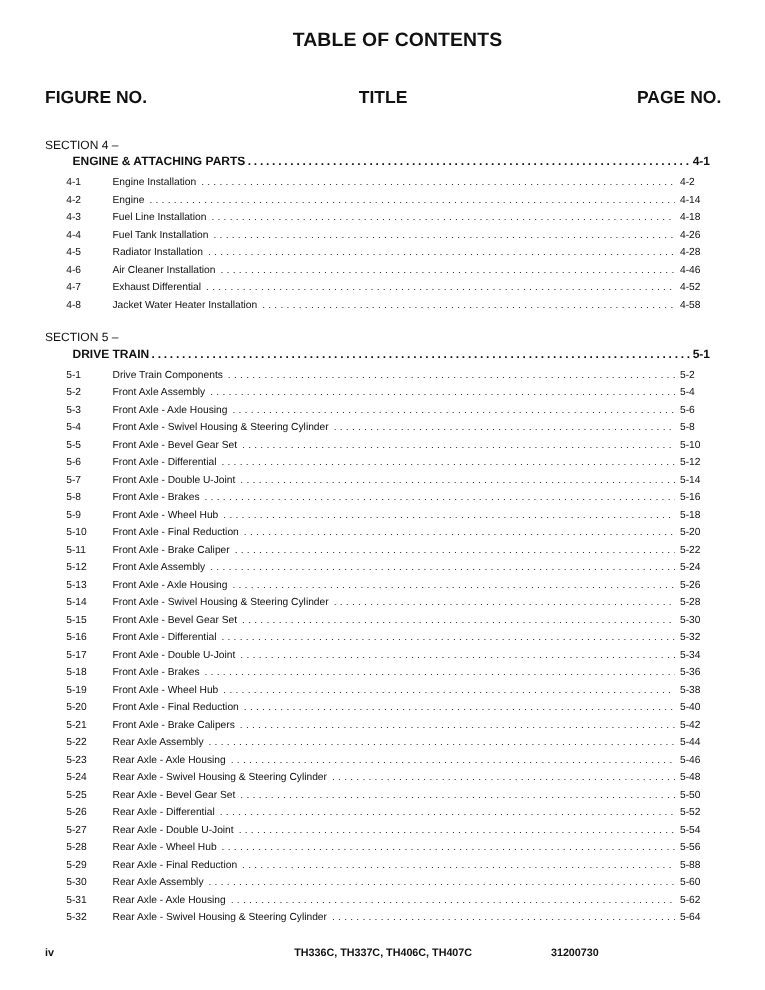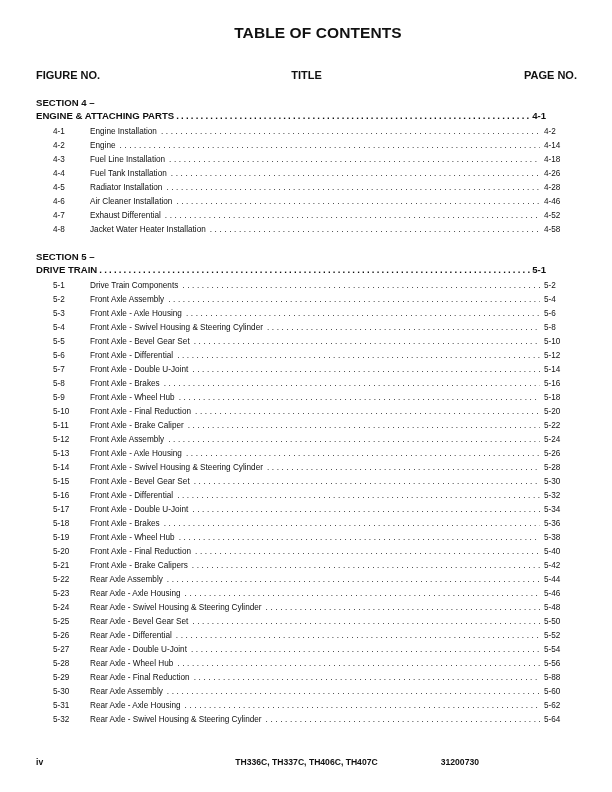--- a/index.html
+++ b/index.html
@@ -6,31 +6,31 @@
   body {
     width: 612px; height: 792px; position: relative; overflow: hidden;
     font-family: "Liberation Sans", sans-serif; color: #111111;
   }
   .page-title {
     position: absolute; top: 24px; left: 0; width: 612px; text-align: center;
     font-weight: bold; font-size: 15.5px; letter-spacing: 0.1px; padding-left: 12px;
   }
   .col-headers {
     position: absolute; top: 69px; left: 36px; width: 541px; height: 12px;
-    font-weight: bold; font-size: 11px;
+    font-weight: bold; font-size: 14px;
   }
   .col-headers .h-fig { position: absolute; left: 0; top: 0; }
   .col-headers .h-title { position: absolute; left: 0; width: 541px; text-align: center; top: 0; }
   .col-headers .h-page { position: absolute; right: 0; top: 0; }
 
   .section { position: absolute; left: 36px; width: 541px; }
-  .sec-head { font-weight: bold; font-size: 9.6px; height: 12px; line-height: 12px; }
+  .sec-head { font-weight: normal; font-size: 9.6px; height: 12px; line-height: 12px; margin-top: 14px; }
   .sec-title {
     display: flex; align-items: flex-start; font-weight: bold; font-size: 9.6px;
-    margin-left: 0; width: 510px; height: 13px; line-height: 13px;
+    margin-left: 22px; width: 510px; height: 13px; line-height: 13px;
   }
   .sec-title .t { white-space: nowrap; }
   .sec-title .dots {
     flex: 1; overflow: hidden; white-space: nowrap; margin: 0 2px;
     letter-spacing: 2.2px;
   }
   .sec-title .p { white-space: nowrap; }
 
   .rows { margin-top: 3px; }
   .row {

